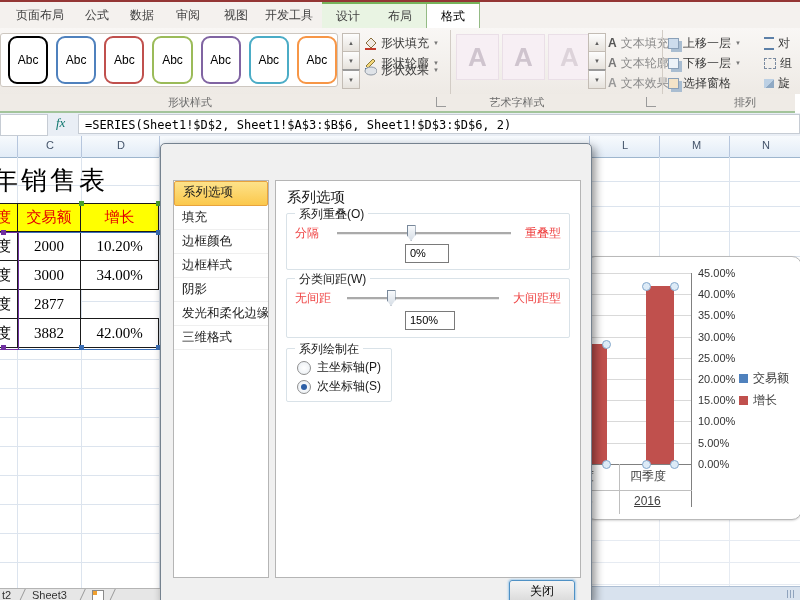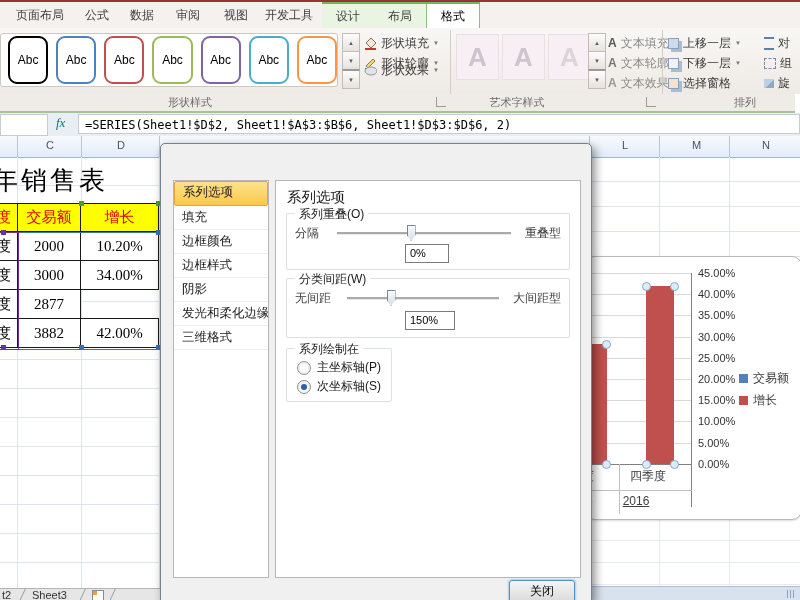--- a/index.html
+++ b/index.html
@@ -69,21 +69,21 @@
   .helpbtn{left:358px;width:35px;background:linear-gradient(#fbfbfc,#d9dde3);color:#33507a;border-radius:0 0 0 4px;font-weight:bold;}
   .closebtn{left:393px;width:35px;background:linear-gradient(#f0a492,#d3513d 60%,#b83b28);border-radius:0 0 4px 0;}
   .xbar{position:absolute;left:16px;top:4px;width:2px;height:11px;background:#fff;}
   .nav{position:absolute;left:12px;top:36px;width:96px;height:398px;background:#fff;border:1px solid #b5b5b5;box-sizing:border-box;}
   .navitem{height:23px;line-height:23px;padding-left:8px;font-size:12.5px;color:#1a1a1a;border-bottom:1px solid #efefef;white-space:nowrap;overflow:hidden;}
   .navitem.sel{background:linear-gradient(#fde28a,#fbc84c);border:1px solid #e8a33d;border-radius:2px;line-height:21px;}
   .content{position:absolute;left:114px;top:36px;width:306px;height:398px;background:#fff;border:1px solid #b5b5b5;box-sizing:border-box;}
   .sectitle{position:absolute;left:11px;top:7px;font-size:14.5px;color:#1a1a1a;}
   .fset{position:absolute;border:1px solid #d9e2e8;border-radius:2px;}
   .fleg{position:absolute;left:8px;top:-8px;background:#fff;padding:0 4px;font-size:12px;color:#1a1a1a;white-space:nowrap;}
-  .srow{position:absolute;left:8px;right:8px;top:11px;display:flex;align-items:center;font-size:12px;color:#404040;}
+  .srow{position:absolute;left:8px;right:8px;top:11px;display:flex;align-items:center;font-size:12px;color:#ef4444;}
   .track{flex:1;height:2px;background:#aaa;border-bottom:1px solid #e8e8e8;margin:0 8px;position:relative;}
   .thumb{position:absolute;top:-7px;width:9px;height:16px;background:linear-gradient(#f8fafc,#d7dee6);border:1px solid #78889a;box-sizing:border-box;clip-path:polygon(0 0,100% 0,100% 62%,50% 100%,0 62%);}
   .valbox{position:absolute;left:118px;height:17px;background:#fff;border:1px solid #7a7a7a;font-size:11px;line-height:17px;padding-left:4px;color:#000;}
   .radio{width:12px;height:12px;border-radius:50%;border:1px solid #8f8f8f;background:radial-gradient(#fff,#e8edf2);position:relative;margin-right:6px;flex:none;}
   .radio.on::after{content:"";position:absolute;left:3px;top:3px;width:6px;height:6px;border-radius:50%;background:#2d5fa6;}
   .rrow{position:absolute;left:10px;display:flex;align-items:center;font-size:12px;color:#1a1a1a;white-space:nowrap;}
   .okbtn{position:absolute;left:348px;top:436px;width:64px;height:21px;background:linear-gradient(#f4f4f4,#e8e8e8 50%,#d9d9d9);border:1px solid #4f91c5;box-shadow:0 0 2px 1px #a9cdea;border-radius:3px;font-size:12px;text-align:center;line-height:20px;color:#000;}
 </style>
 </head>
 <body>
@@ -309,21 +309,21 @@
     <div class="ylab" style="top:74px;">30.00%</div>
     <div class="ylab" style="top:95px;">25.00%</div>
     <div class="ylab" style="top:116px;">20.00%</div>
     <div class="ylab" style="top:137px;">15.00%</div>
     <div class="ylab" style="top:158px;">10.00%</div>
     <div class="ylab" style="top:180px;">5.00%</div>
     <div class="ylab" style="top:201px;">0.00%</div>
     <div class="catlab" style="left:-4px;top:211px;width:14px;overflow:hidden;">度</div>
     <div class="catlab" style="left:38px;top:211px;width:48px;text-align:center;">四季度</div>
     <div class="catlab" style="left:0px;top:237px;width:8px;overflow:hidden;">6</div>
-    <div class="catlab" style="left:26px;top:237px;width:48px;text-align:center;text-decoration:underline;">2016</div>
+    <div class="catlab" style="left:48px;top:237px;width:48px;text-decoration:underline;">2016</div>
     <div class="catline" style="left:33px;top:207px;width:1px;height:27px;"></div>
     <div class="catline" style="left:0;top:233px;width:106px;height:1px;"></div>
     <div class="catline" style="left:33px;top:233px;width:1px;height:24px;"></div>
     <div class="legend" style="left:153px;top:113px;">
       <span class="lsq" style="background:#4f81bd;"></span>
       <span>交易额</span>
     </div>
     <div class="legend" style="left:153px;top:135px;">
       <span class="lsq" style="background:#c0504d;"></span>
       <span>增长</span>

